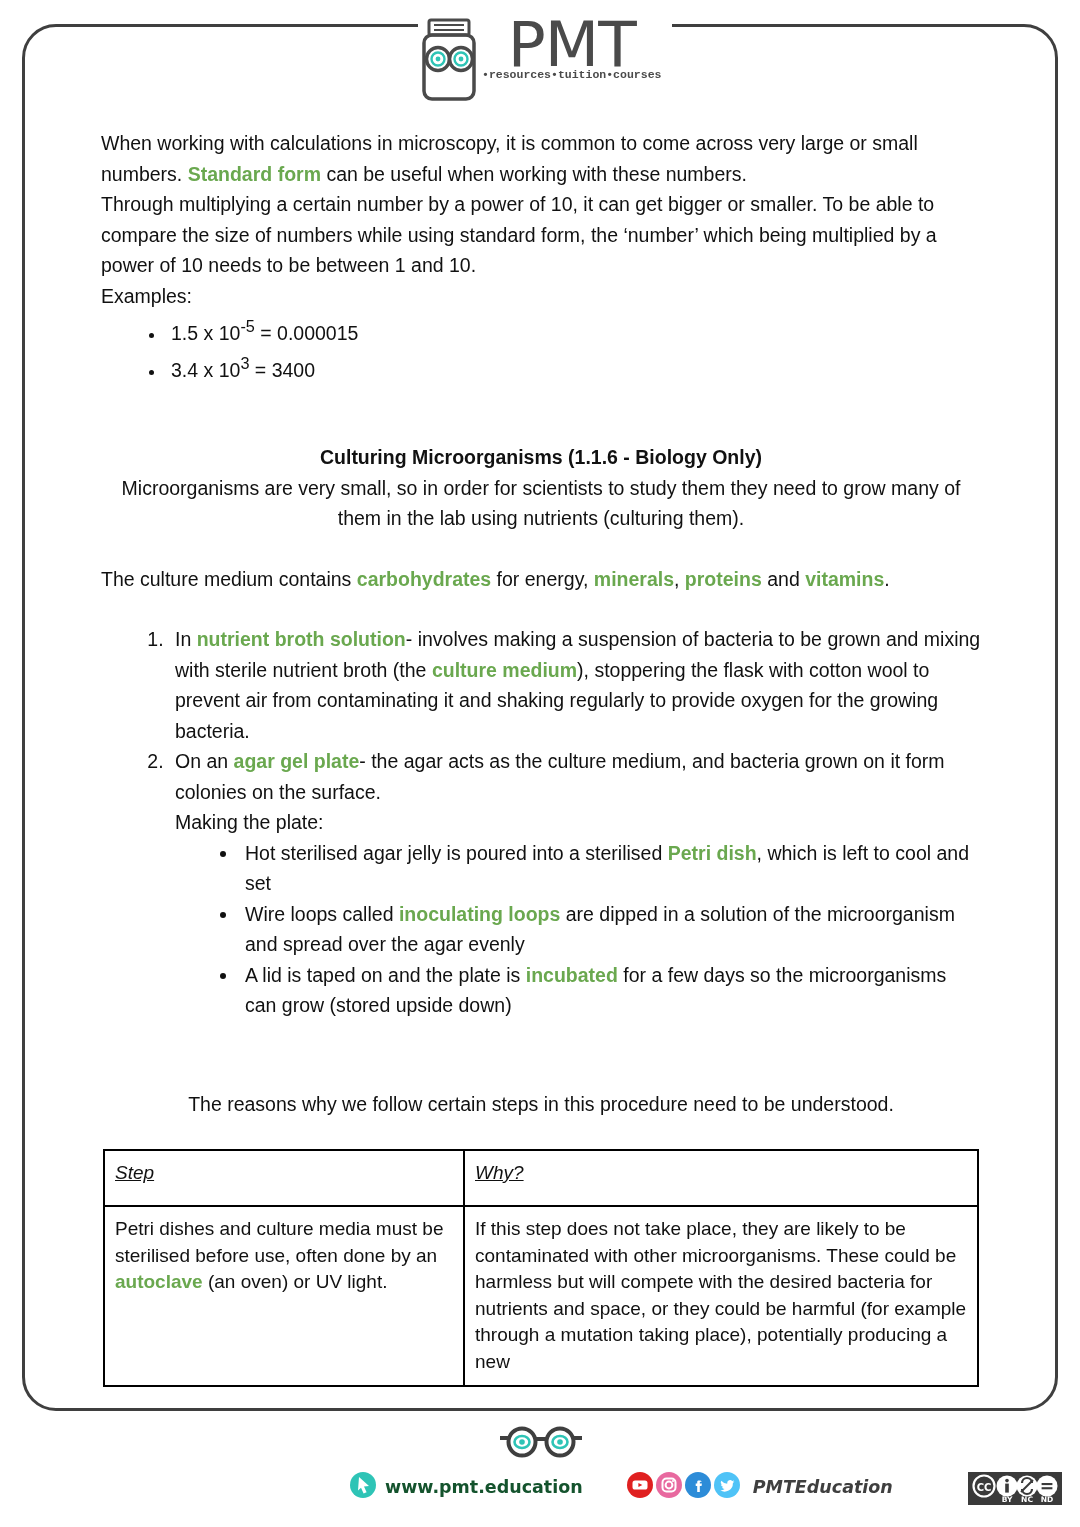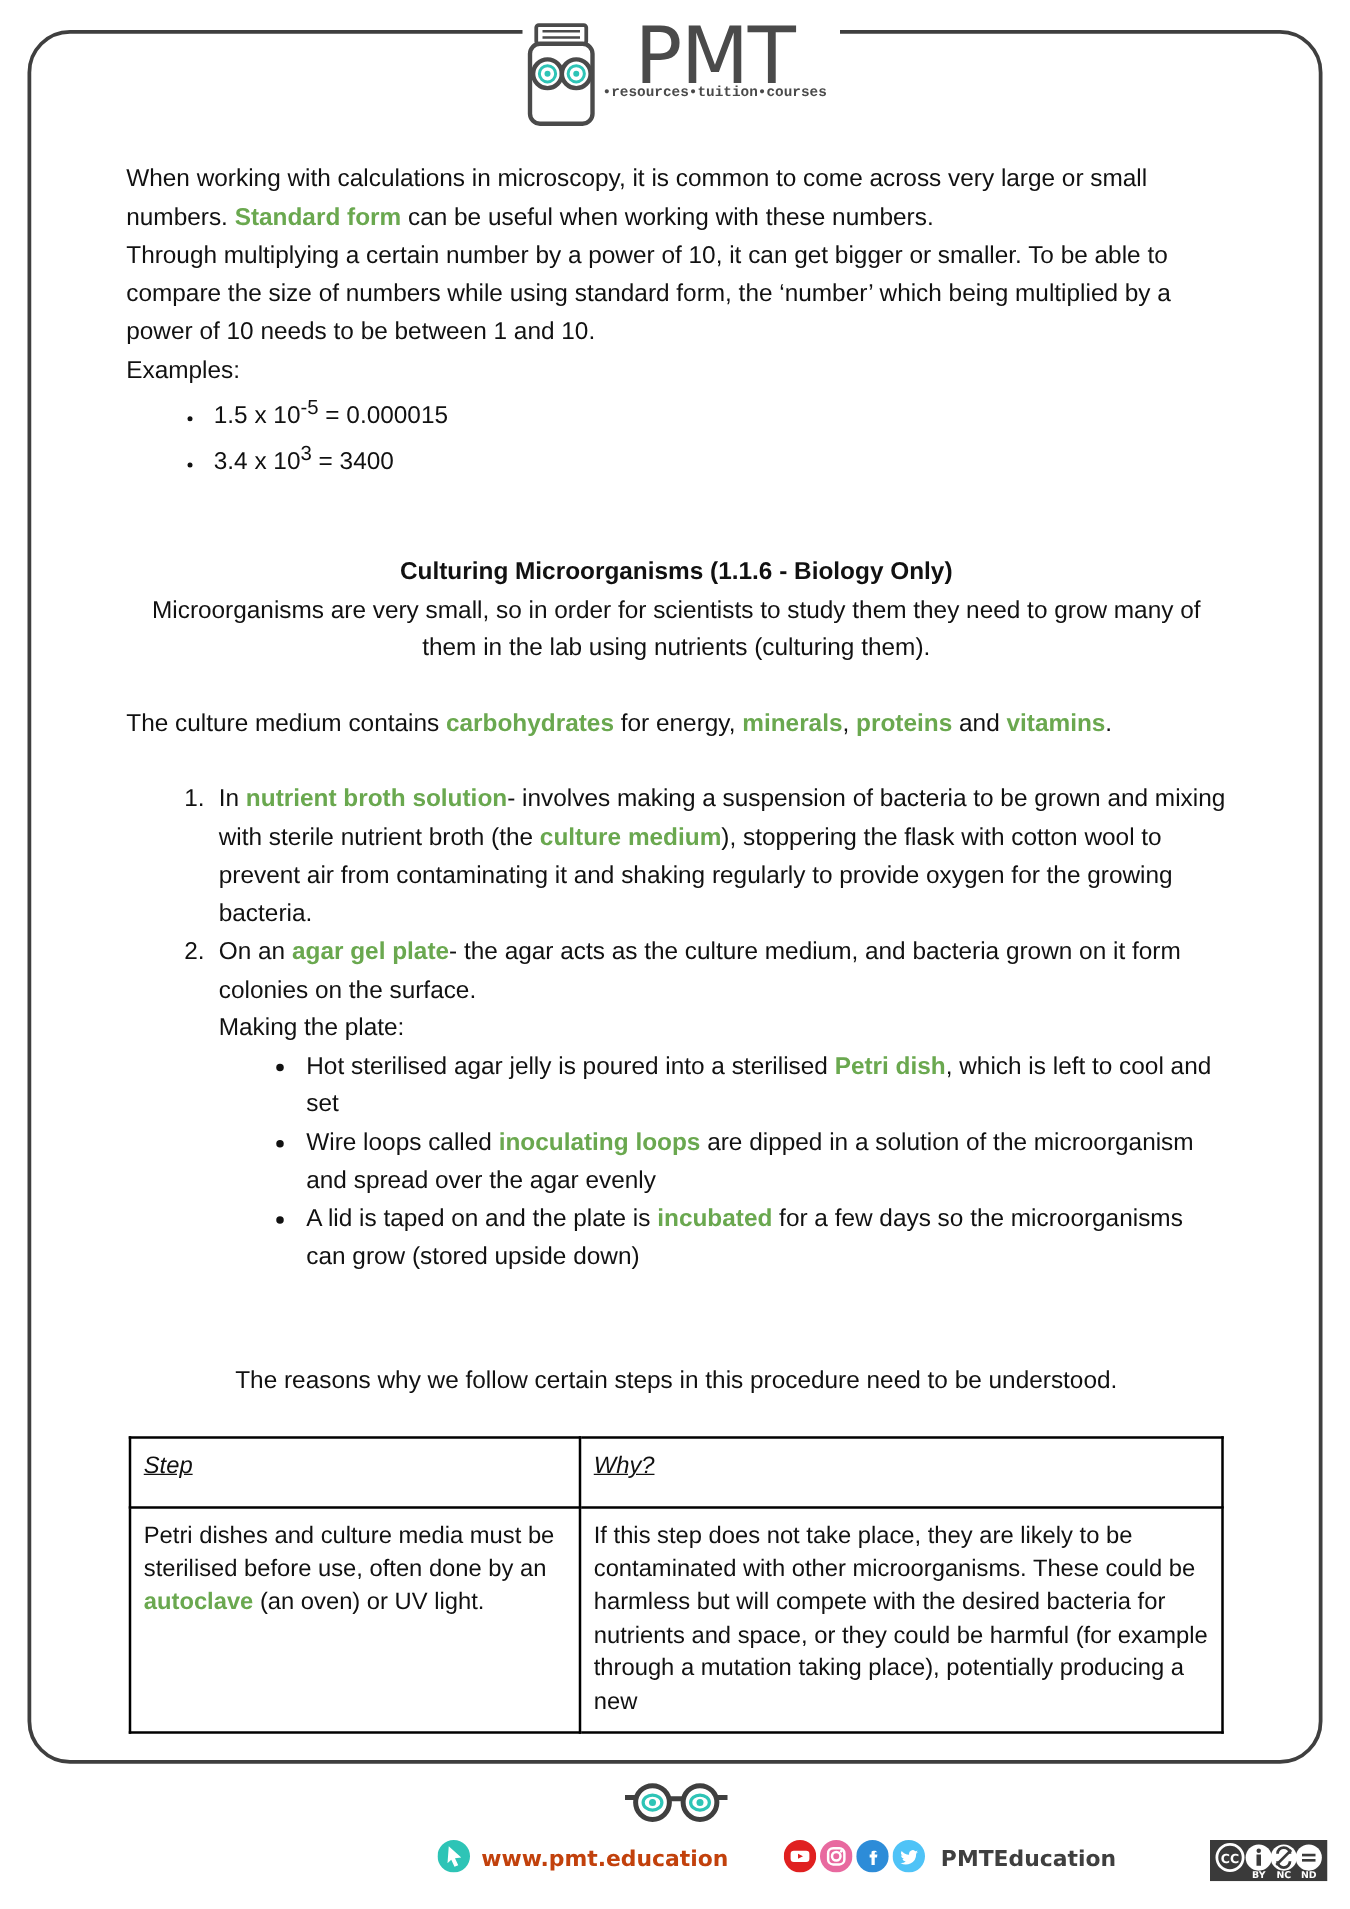--- a/index.html
+++ b/index.html
@@ -133,27 +133,28 @@
     left: 0; top: 1472px;
     width: 1080px; height: 40px;
   }
   #footer-inner {
     position: absolute;
     left: 350px; top: 0;
     display: flex; align-items: center;
   }
   .f-url {
     font-size: 17.5px; font-weight: bold;
-    color: #c2410c; margin-left: 9px;
+    color: #14532d; margin-left: 9px;
     font-family: "DejaVu Sans", sans-serif;
   }
   .f-handle {
     font-size: 17.5px; font-weight: bold;
     color: #3f3f3f; margin-left: 10px;
     font-family: "DejaVu Sans", sans-serif;
+    font-style: italic;
   }
   .social-group { display: flex; align-items: center; margin-left: 44px; }
   .social-group svg { margin-right: 3px; }
   #cc-badge {
     position: absolute;
     left: 968px; top: 1472px;
     width: 102px; height: 33px;
   }
 </style>
 </head>

